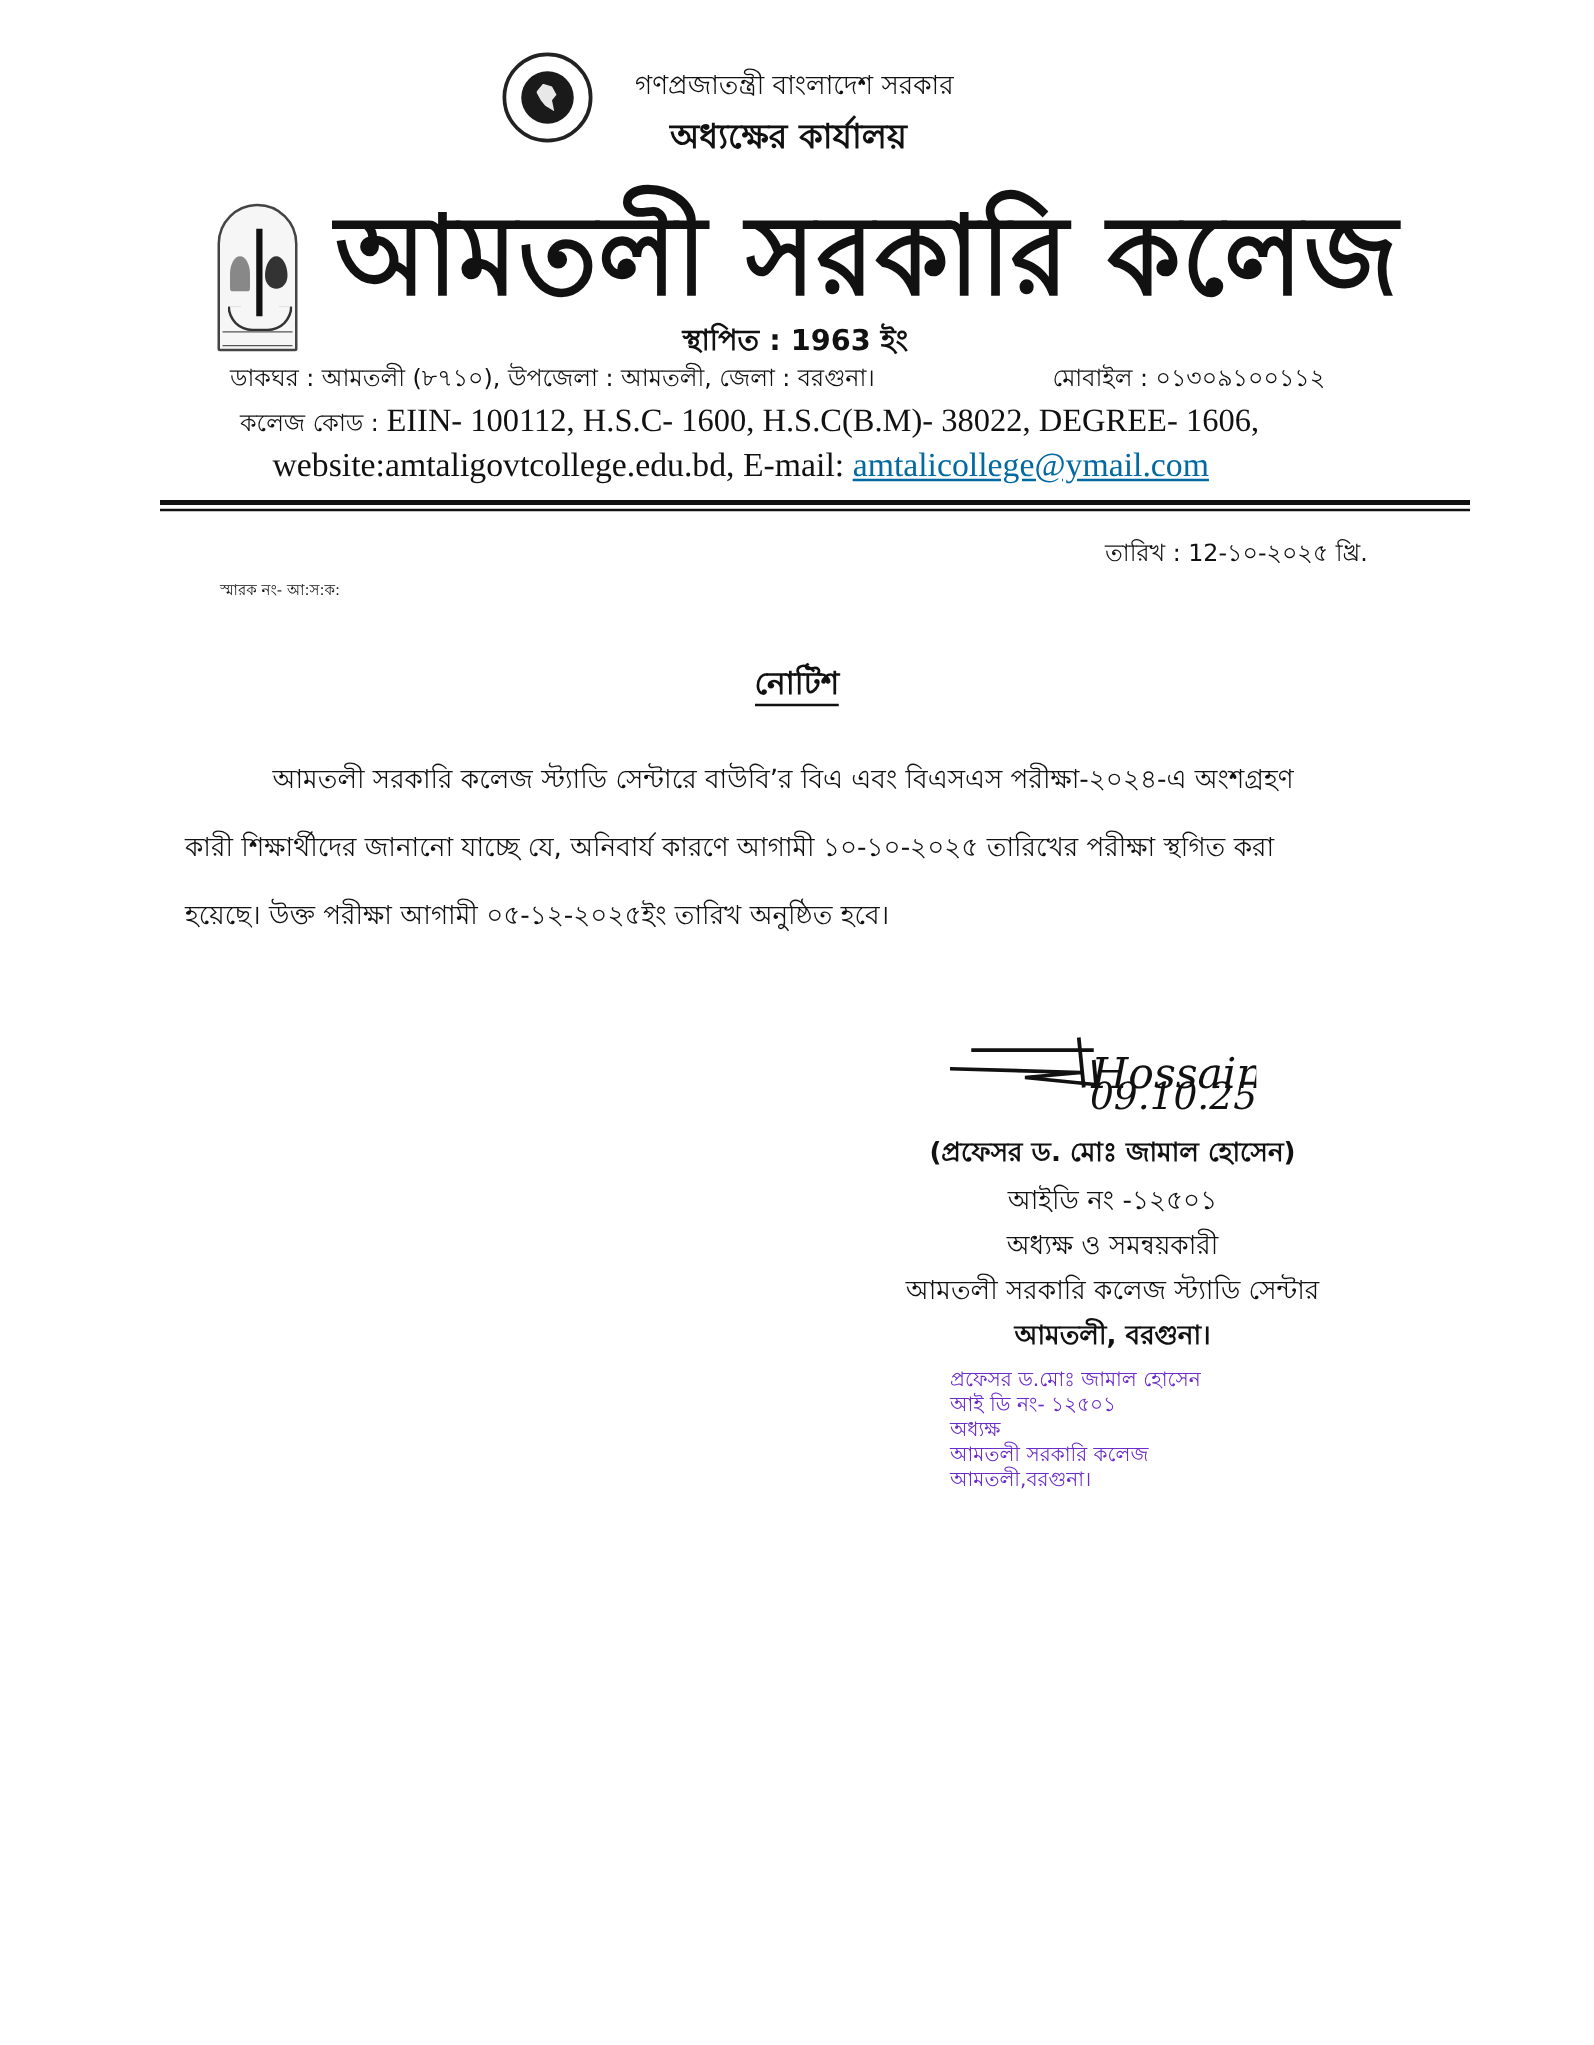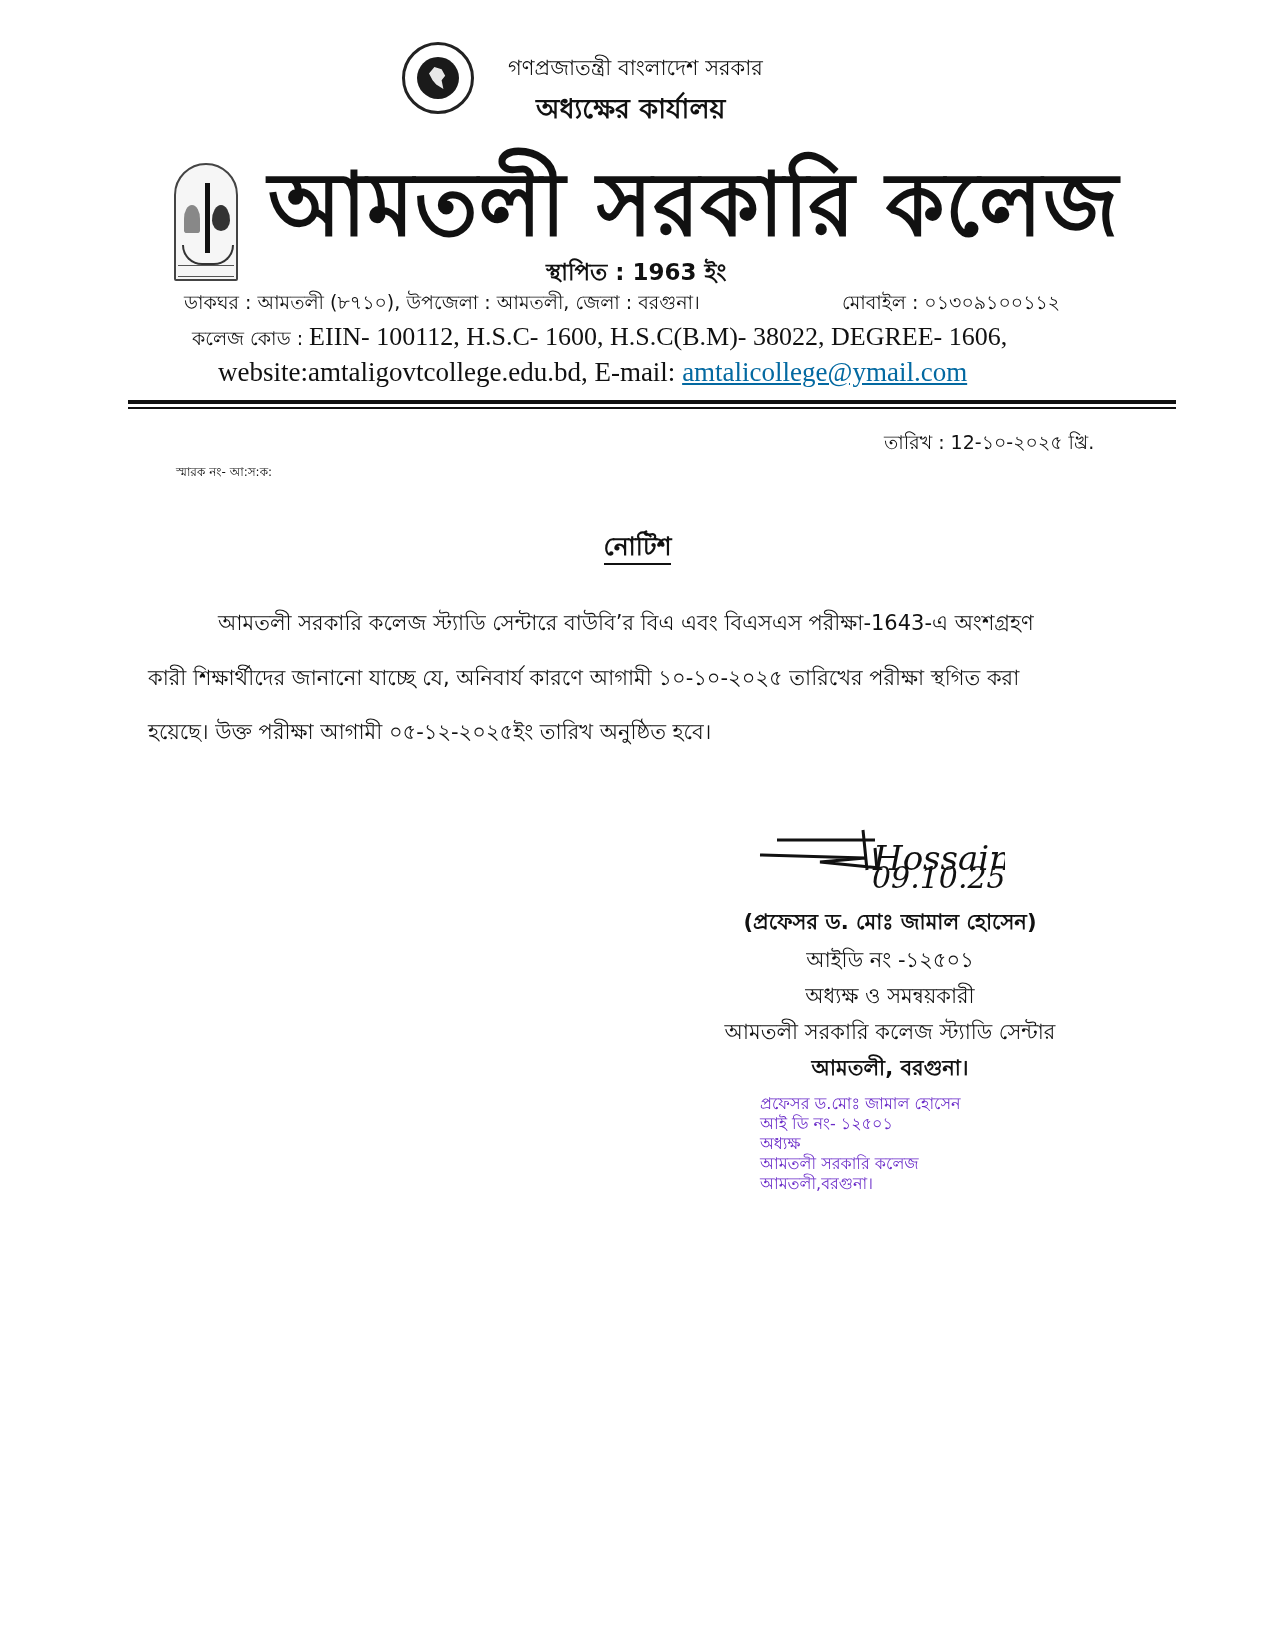--- a/index.html
+++ b/index.html
@@ -99,21 +99,21 @@
 <div id="rule-thick" class="abs"></div>
 <div id="rule-thin" class="abs"></div>
 
 <div id="memo" class="abs">স্মারক নং- আ:স:ক:</div>
 <div id="date" class="abs">তারিখ : 12-১০-২০২৫ খ্রি.</div>
 
 <div id="notice-title" class="abs">
   <span>নোটিশ</span>
 </div>
 
-<div id="p1" class="abs para"><span class="indent"></span><span>আমতলী সরকারি কলেজ স্ট্যাডি সেন্টারে বাউবি’র বিএ এবং বিএসএস পরীক্ষা-1643-এ অংশগ্রহণ</span></div>
+<div id="p1" class="abs para"><span class="indent"></span><span>আমতলী সরকারি কলেজ স্ট্যাডি সেন্টারে বাউবি’র বিএ এবং বিএসএস পরীক্ষা-২০২৪-এ অংশগ্রহণ</span></div>
 <div id="p2" class="abs para">কারী শিক্ষার্থীদের জানানো যাচ্ছে যে, অনিবার্য কারণে আগামী ১০-১০-২০২৫ তারিখের পরীক্ষা স্থগিত করা</div>
 <div id="p3" class="abs para">হয়েছে। উক্ত পরীক্ষা আগামী ০৫-১২-২০২৫ইং তারিখ অনুষ্ঠিত হবে।</div>
 
 <svg id="signature" class="abs" viewBox="0 0 250 100">
   <path d="M22 20 L120 20 M5 35 L110 38 L65 42 L125 48 M108 10 L112 50 M120 28 L122 50" stroke="#111" stroke-width="3" fill="none"></path>
   <text x="118" y="50" font-size="34" font-family="DejaVu Serif, serif" font-style="italic" fill="#111">Hossain</text>
 </svg>
 <div id="sign-date" class="abs">09.10.25</div>
 
 <div id="sig-name" class="abs sig-block">(প্রফেসর ড. মোঃ জামাল হোসেন)</div>

